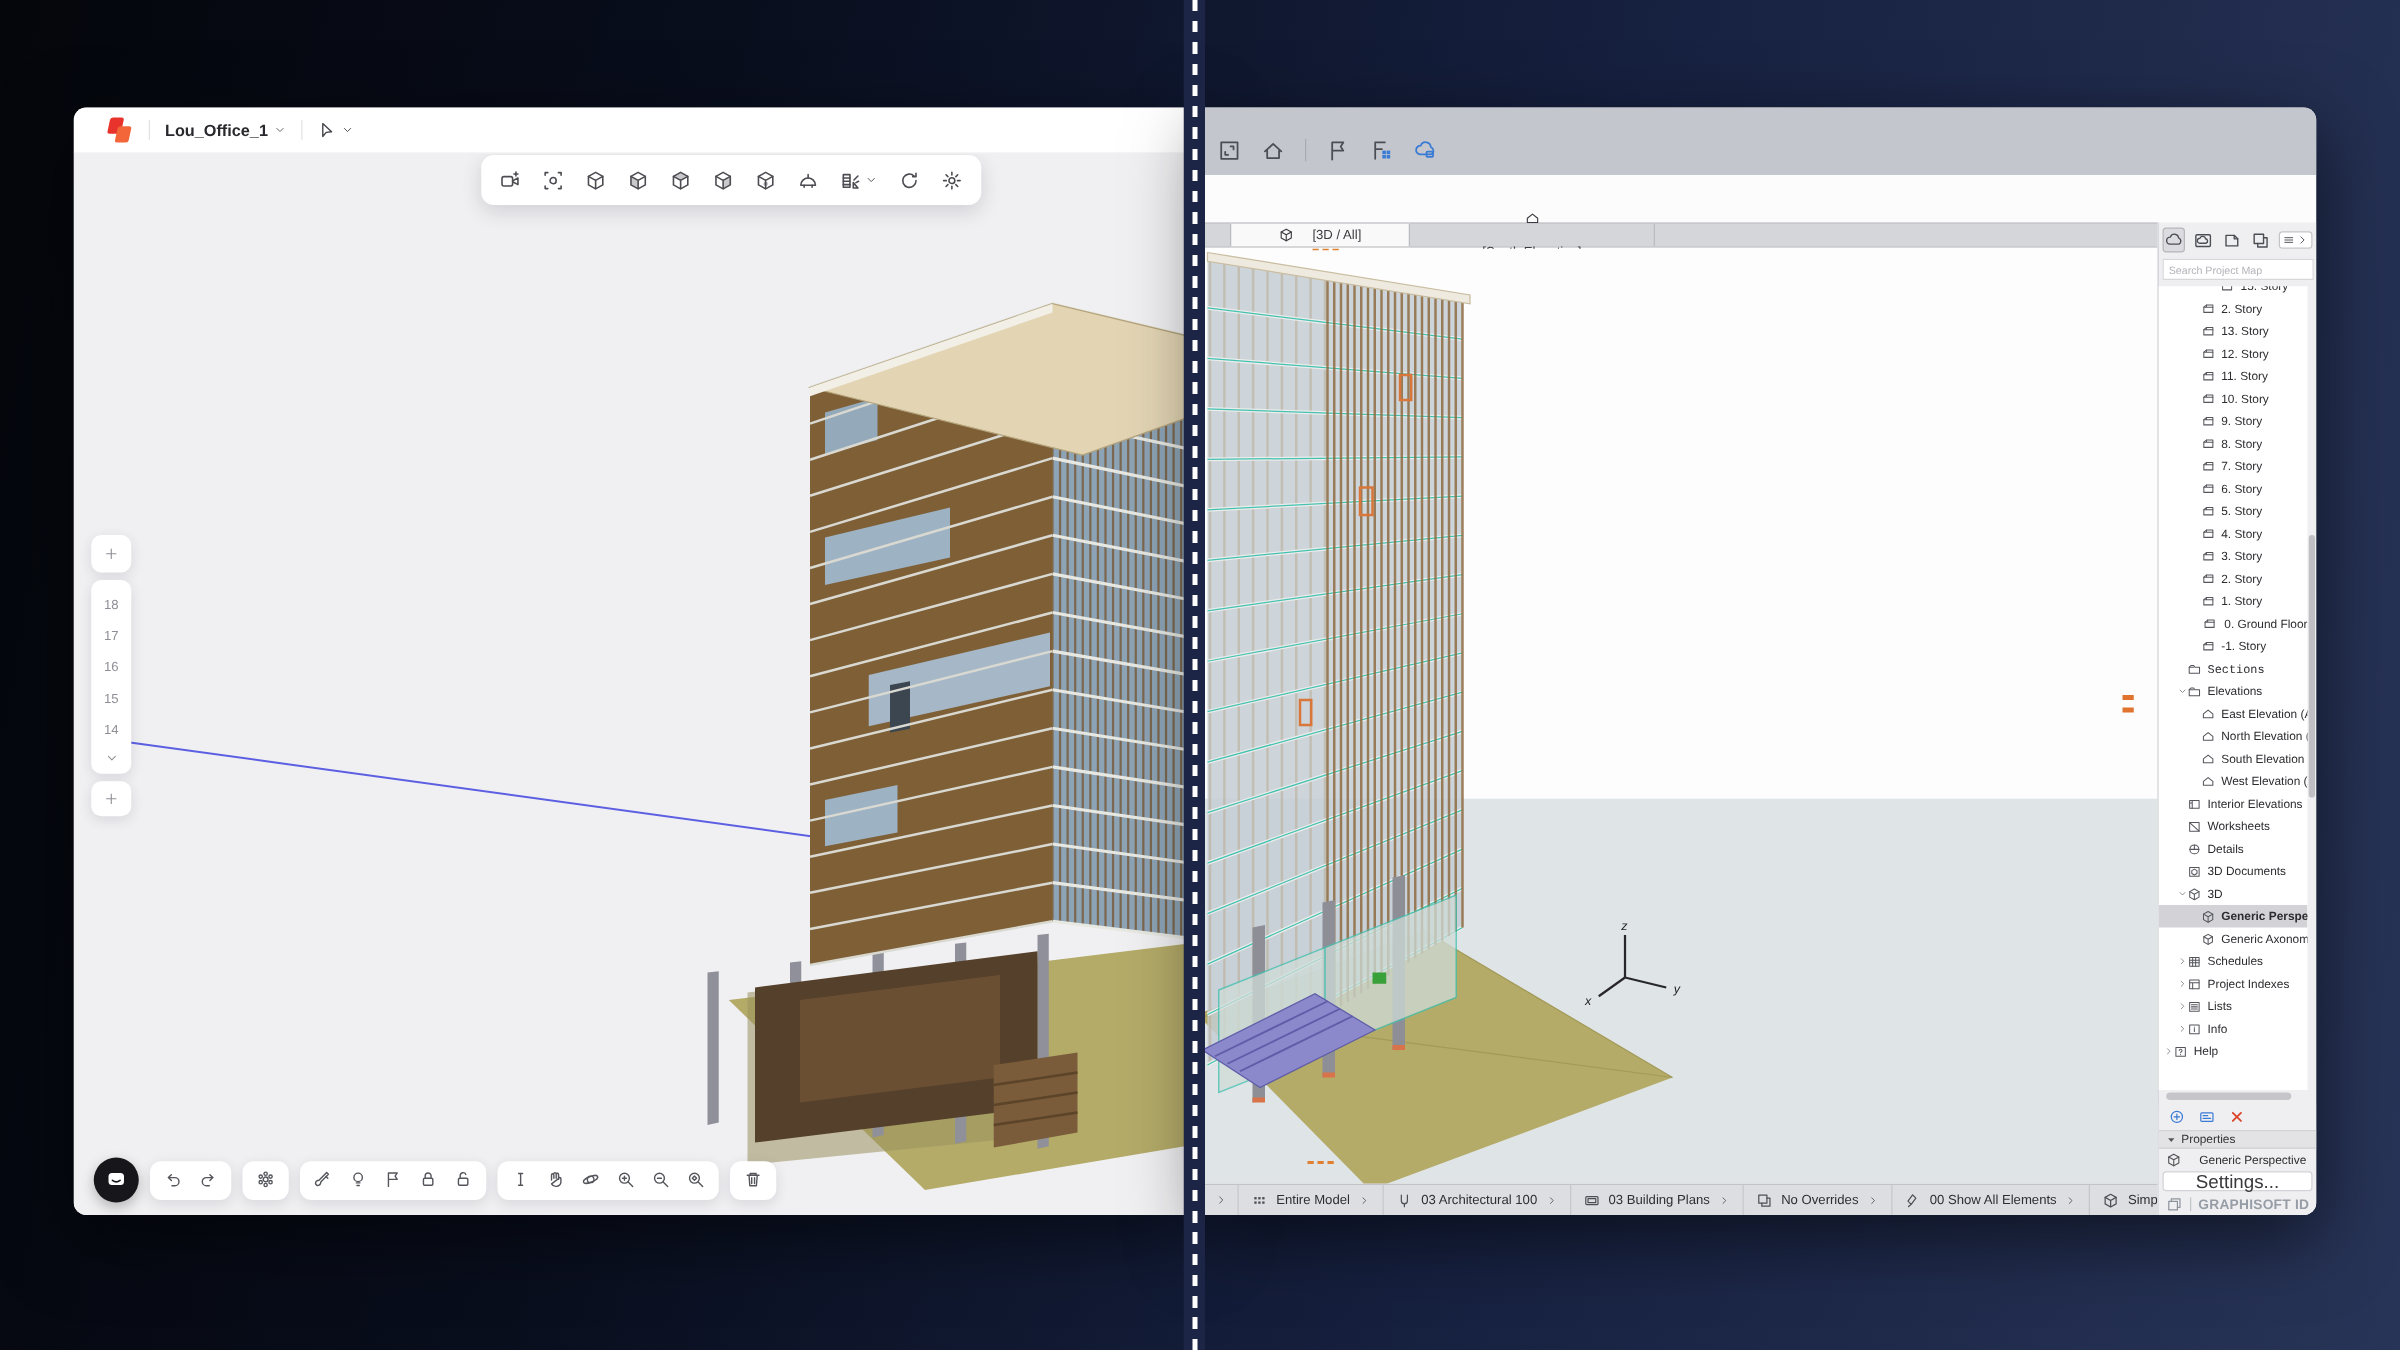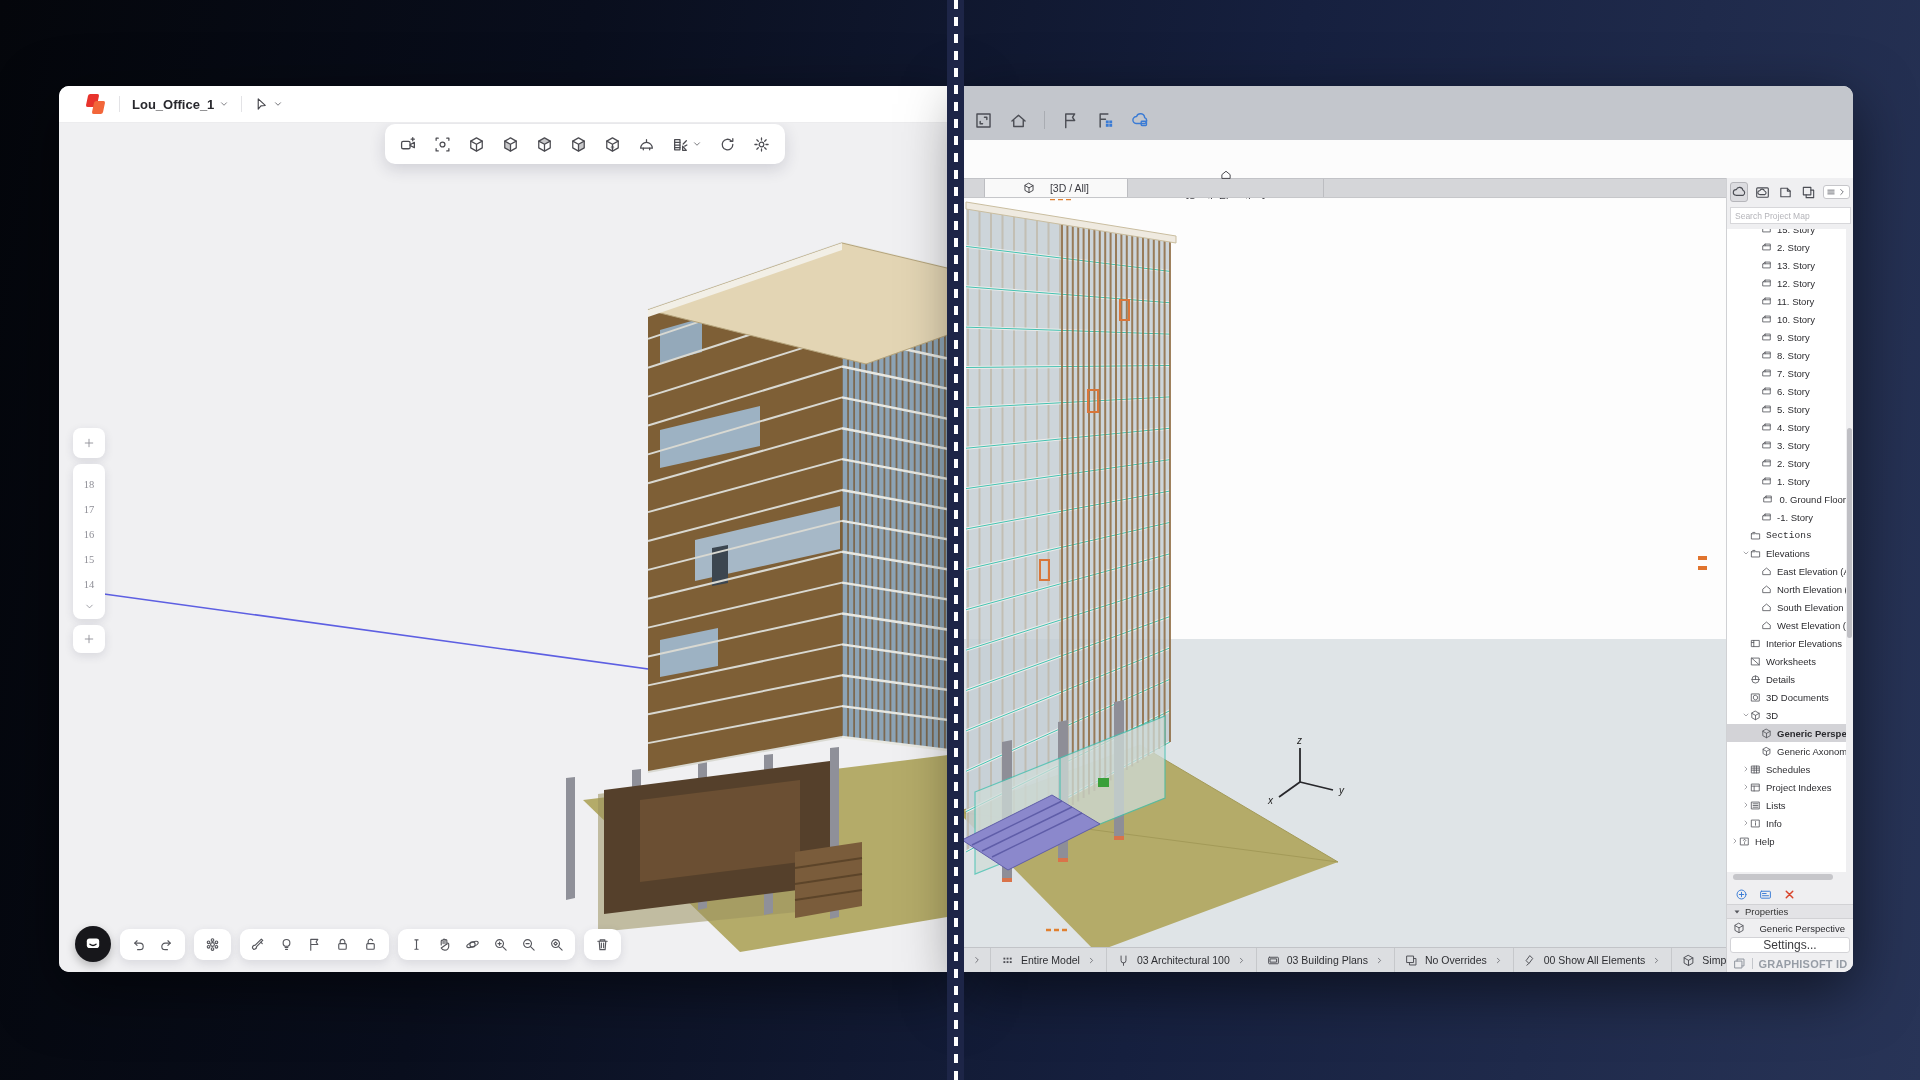--- a/index.html
+++ b/index.html
@@ -47,21 +47,21 @@
   .float-toolbar {
     position:absolute; left:326px; top:1px; height:40px; background:#fff; border-radius:10px;
     box-shadow:0 5px 16px rgba(40,40,70,.16); display:flex; align-items:center; padding:0 15px; gap:17px;
     color:#4c4c52;
   }
   .float-toolbar .ti { display:flex; align-items:center; gap:3px; }
 
   .storey-selector { position:absolute; left:14px; top:305px; width:32px; color:#8e8e96; }
   .ss-card { background:#fff; border-radius:8px; box-shadow:0 3px 10px rgba(40,40,70,.12); text-align:center; }
   .ss-plus-top { height:30px; display:flex; align-items:center; justify-content:center; }
-  .ss-list { margin-top:6px; padding:8px 0 4px;font-family:Liberation Serif, serif; }
+  .ss-list { margin-top:6px; padding:8px 0 4px; }
   .ss-num { font-size:10.5px; line-height:25px; }
   .ss-chev { height:18px; display:flex; align-items:center; justify-content:center; }
   .ss-plus-bot { margin-top:6px; height:28px; display:flex; align-items:center; justify-content:center; }
 
   .sn-bottombar { position:absolute; left:16px; bottom:10px; display:flex; align-items:center; gap:9px; color:#55565c; }
   .chat-btn { width:36px; height:36px; border-radius:50%; background:#17171b; display:flex; align-items:center; justify-content:center; box-shadow:0 4px 10px rgba(0,0,0,.25); }
   .pill { background:#fff; border-radius:9px; height:31px; display:flex; align-items:center; padding:0 11px; gap:13px; box-shadow:0 3px 10px rgba(40,40,70,.12); }
 
   
   .win-right {
@@ -106,21 +106,21 @@
   .tree-chev { width:9px; flex:0 0 9px; display:flex; align-items:center; justify-content:center; color:#6a6a70; }
   .tree-ico { flex:0 0 13px; margin-right:3px; color:#55565c; display:flex; align-items:center; }
   .nav-vscroll { position:absolute; right:1px; top:250px; width:5px; height:210px; background:#bfbfc4; border-radius:3px; }
   .nav-hscroll { position:absolute; left:6px; bottom:92px; width:100px; height:6px; background:#c6c6ca; border-radius:3px; }
   .nav-footer { position:absolute; left:0; right:0; bottom:0; height:88px; background:#efeff1; }
   .nf-icons { height:20px; display:flex; align-items:center; gap:11px; padding-left:8px; }
   .nf-props { height:15px; background:#e3e3e6; border-top:1px solid #d2d2d5; border-bottom:1px solid #d2d2d5;
     display:flex; align-items:center; gap:4px; padding-left:6px; font-size:9.5px; color:#333; }
   .nf-view { height:18px; display:flex; align-items:center; justify-content:space-between; padding:0 8px 0 6px; font-size:9.5px; color:#2c2c30; }
   .nf-settings { margin:0 3px; height:16px; background:#fff; border:1px solid #d3d3d7; border-radius:3px;
-    font-size:12px; color:#3a3a3e; display:flex; align-items:center; justify-content:center; }
+    font-size:15px; color:#3a3a3e; display:flex; align-items:center; justify-content:center; }
   .nf-brand { height:19px; margin-top:1px; display:flex; align-items:center; justify-content:center; gap:6px;
     font-size:11px; font-weight:bold; color:#979da6; letter-spacing:.2px; }
   .nf-brand .bsep { width:1px; height:11px; background:#c3c6cb; }
 
   
   .divider { position:absolute; left:947px; top:0; width:17px; height:1080px; background:#1d2547; }
   .divider .dashes { position:absolute; left:50%; transform:translateX(-50%); top:0; width:4px; height:100%;
     background:repeating-linear-gradient(to bottom,#fff 0 9px,transparent 9px 17px); }
 </style>
 </head>
@@ -809,21 +809,21 @@
           </span>
           <span class="icon-svg">
             <svg width="10" height="10" viewBox="0 0 16 16" fill="none" stroke="currentColor" stroke-width="1.2" stroke-linecap="round" stroke-linejoin="round">
               <path d="M6 4l4 4-4 4"></path>
             </svg>
           </span>
         </span>
       </div>
     <input class="nav-search" placeholder="Search Project Map" style="">
     <div class="nav-tree" id="nav-tree">
-        <div class="tree-row" style="padding-left: 25px;">
+        <div class="tree-row" style="padding-left: 25px; justify-content: center;">
           <span class="tree-chev"></span>
           <span class="tree-ico">
             <span class="icon-svg">
               <svg width="11" height="11" viewBox="0 0 16 16" fill="none" stroke="currentColor" stroke-width="1.2" stroke-linecap="round" stroke-linejoin="round">
                 <path d="M3 5.5l3-2.5h7.5v8.5H3z"></path>
                 <path d="M3 5.5h10.5M6 3v2.5"></path>
               </svg>
             </span>
           </span>
           <span>15. Story</span>

